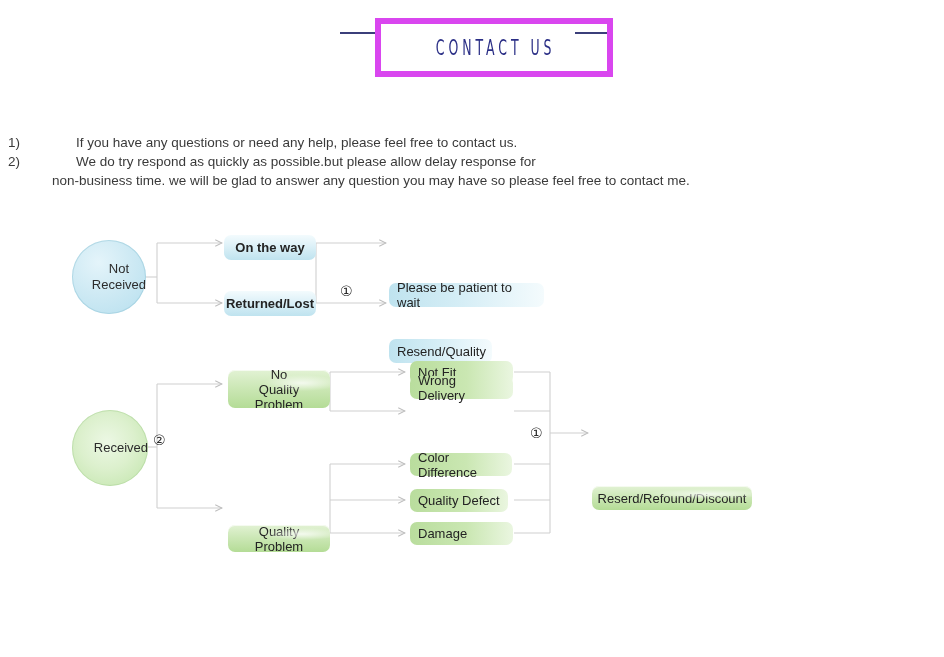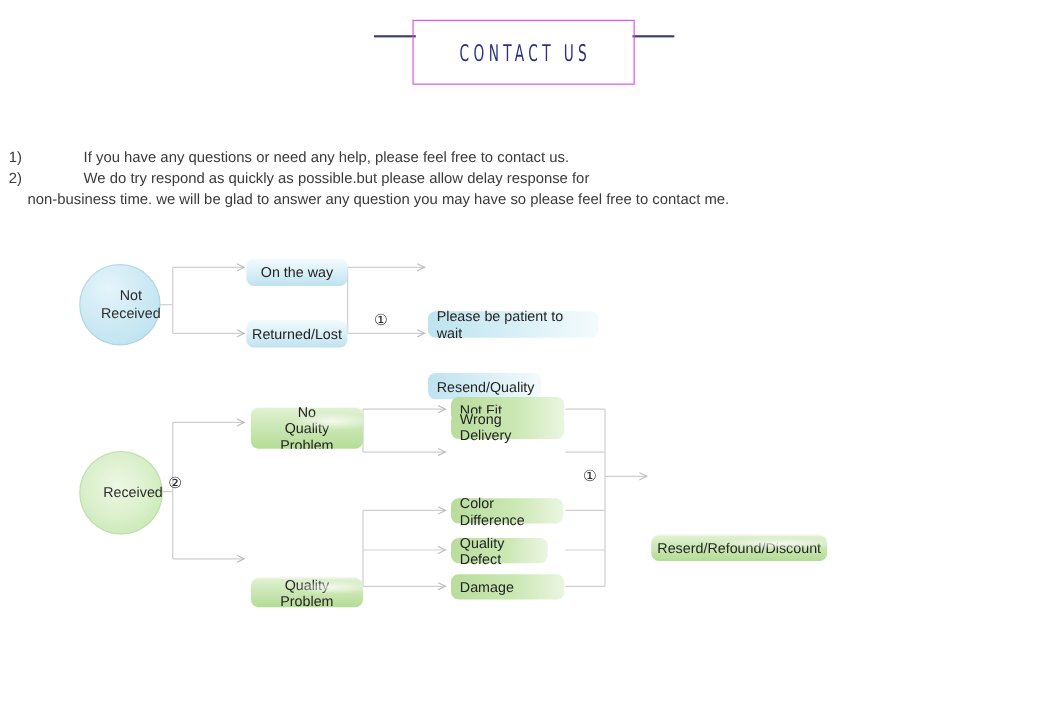--- a/index.html
+++ b/index.html
@@ -25,22 +25,22 @@
     background: #3b3f7a;
   }
   #header-rule-right {
     position: absolute;
     left: 575px; top: 32px; width: 38px; height: 2px;
     background: #3b3f7a;
   }
   #title-box {
     position: absolute;
     left: 375px; top: 18px;
-    width: 202px; height: 59px;
-    border: 1px solid #d946ef;
+    width: 238px; height: 59px;
+    border: 6px solid #d946ef;
     display: flex;
     align-items: center;
     justify-content: center;
   }
   #title-text {
     color: #2b2f86;
     font-family: "Liberation Sans Narrow", "DejaVu Sans Condensed", "Liberation Sans", sans-serif;
     font-size: 21px;
     font-weight: 500;
     letter-spacing: 6px;
@@ -55,21 +55,21 @@
     position: absolute;
     left: 8px; top: 133px;
     width: 900px;
     color: #3a3a3a;
     font-size: 13.5px;
     line-height: 19px;
   }
   .intro-row { display: flex; align-items: flex-start; }
   .intro-num { width: 20px; flex: none; }
   .intro-text { flex: 1; margin-left: 48px; }
-  .intro-cont { margin-left: 17px; }
+  .intro-cont { margin-left: 44px; }
 
   
   #flowchart {
     position: absolute;
     left: 0; top: 0; width: 944px; height: 657px;
     pointer-events: none;
   }
   #flow-nodes {
     position: absolute;
     left: 0; top: 0; width: 944px; height: 657px;
@@ -100,20 +100,21 @@
     border-radius: 7px;
     display: flex;
     align-items: center;
     font-size: 13px;
     color: #232323;
     line-height: 15px;
     padding: 0 8px;
   }
   .box-blue {
     background: linear-gradient(180deg, #f3fbfd 0%, #e2f3f9 34%, #bfe3ef 100%);
+    font-weight: bold;
   }
   
   .box-blue-fade {
     background: linear-gradient(90deg, #bfe3ef 0%, #d6eef6 48%, #f4fbfd 100%);
     margin-top: 48px;
   }
   .box-green {
     background: linear-gradient(180deg, #e2f2d4 0%, #cfe9ba 40%, #b4dc96 100%);
     box-shadow: inset 0 1px 0 rgba(255,255,255,0.65);
     position: relative;
@@ -252,21 +253,21 @@
   <div class="box-node box-green-fade" style="left:410px; top:361px; width:103px; height:23px;">
     <span>Not Fit</span>
   </div>
   <div class="box-node box-green-fade" style="left:410px; top:376px; width:103px; height:23px;">
     <span>Wrong Delivery</span>
   </div>
 
   <div class="box-node box-green-fade" style="left:410px; top:453px; width:102px; height:23px;">
     <span>Color Difference</span>
   </div>
-  <div class="box-node box-green-fade" style="left:410px; top:489px; width:88px; height:23px;">
+  <div class="box-node box-green-fade" style="left:410px; top:489px; width:98px; height:23px;">
     <span>Quality Defect</span>
   </div>
   <div class="box-node box-green-fade" style="left:410px; top:522px; width:103px; height:23px;">
     <span>Damage</span>
   </div>
 
   <div class="marker" style="left:530px; top:425px;">①</div>
   <div class="box-node box-green box-center" style="left:592px; top:421px; width:160px; height:24px;">
     <span>Reserd/Refound/Discount</span>
   </div>

